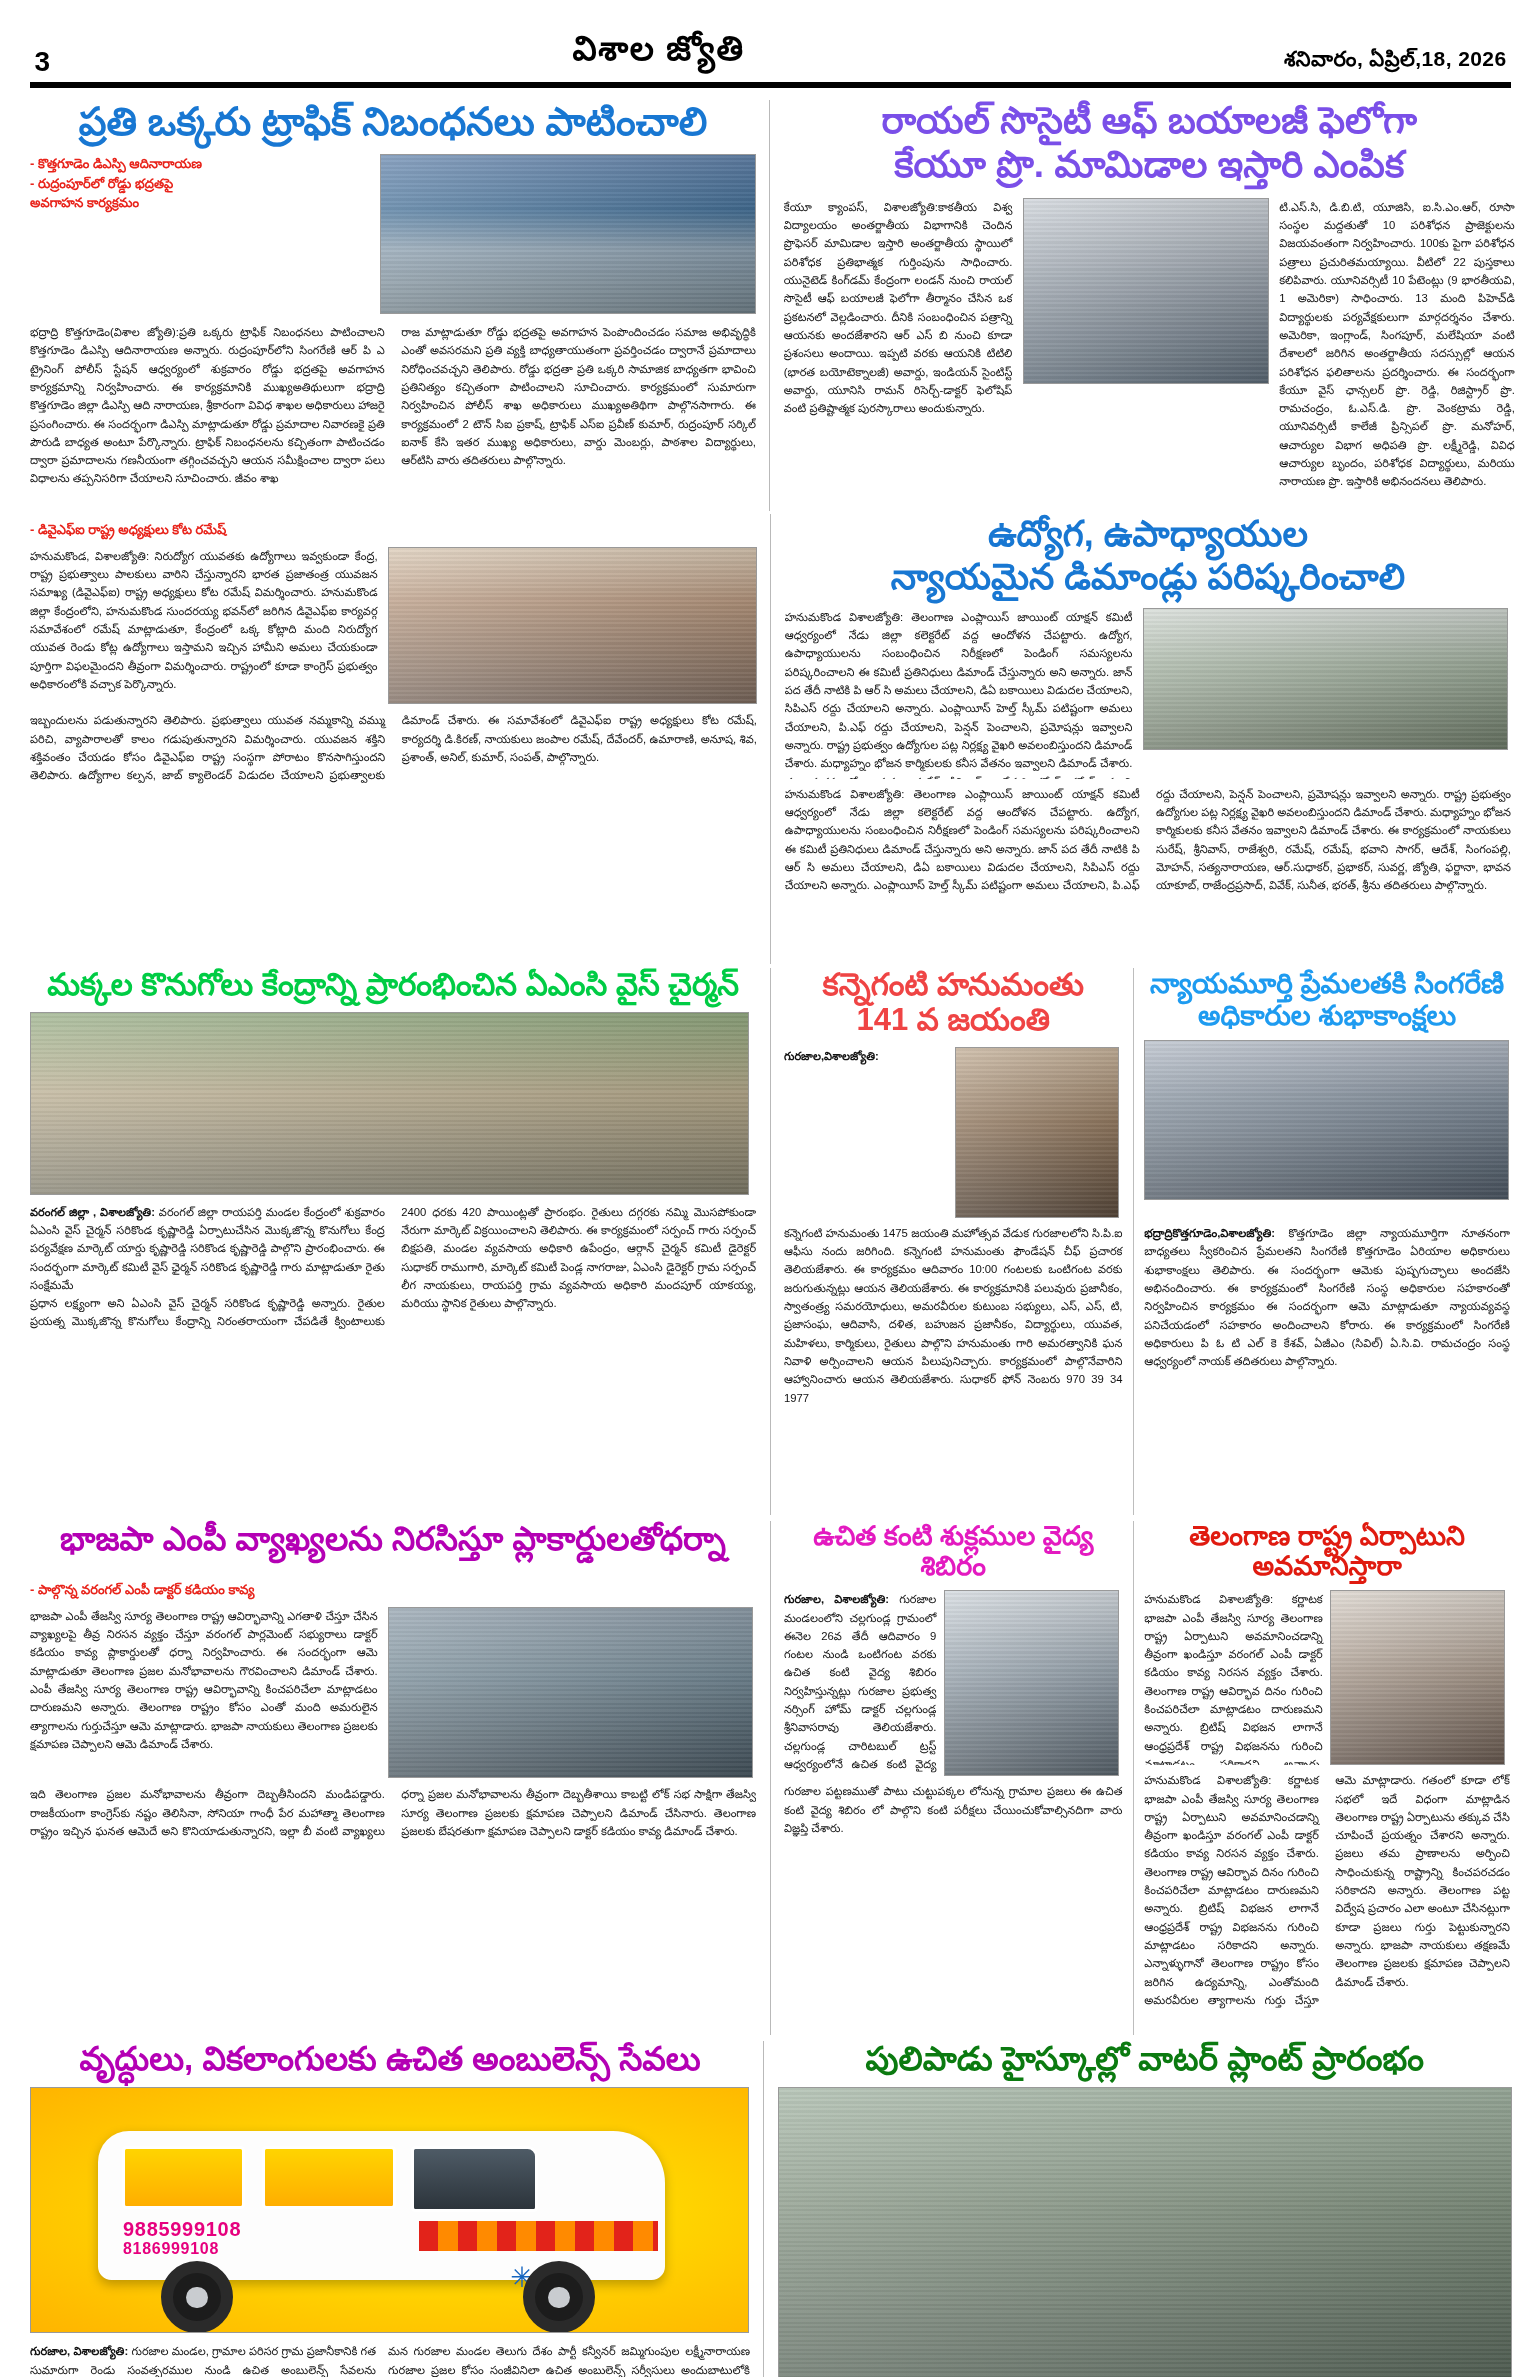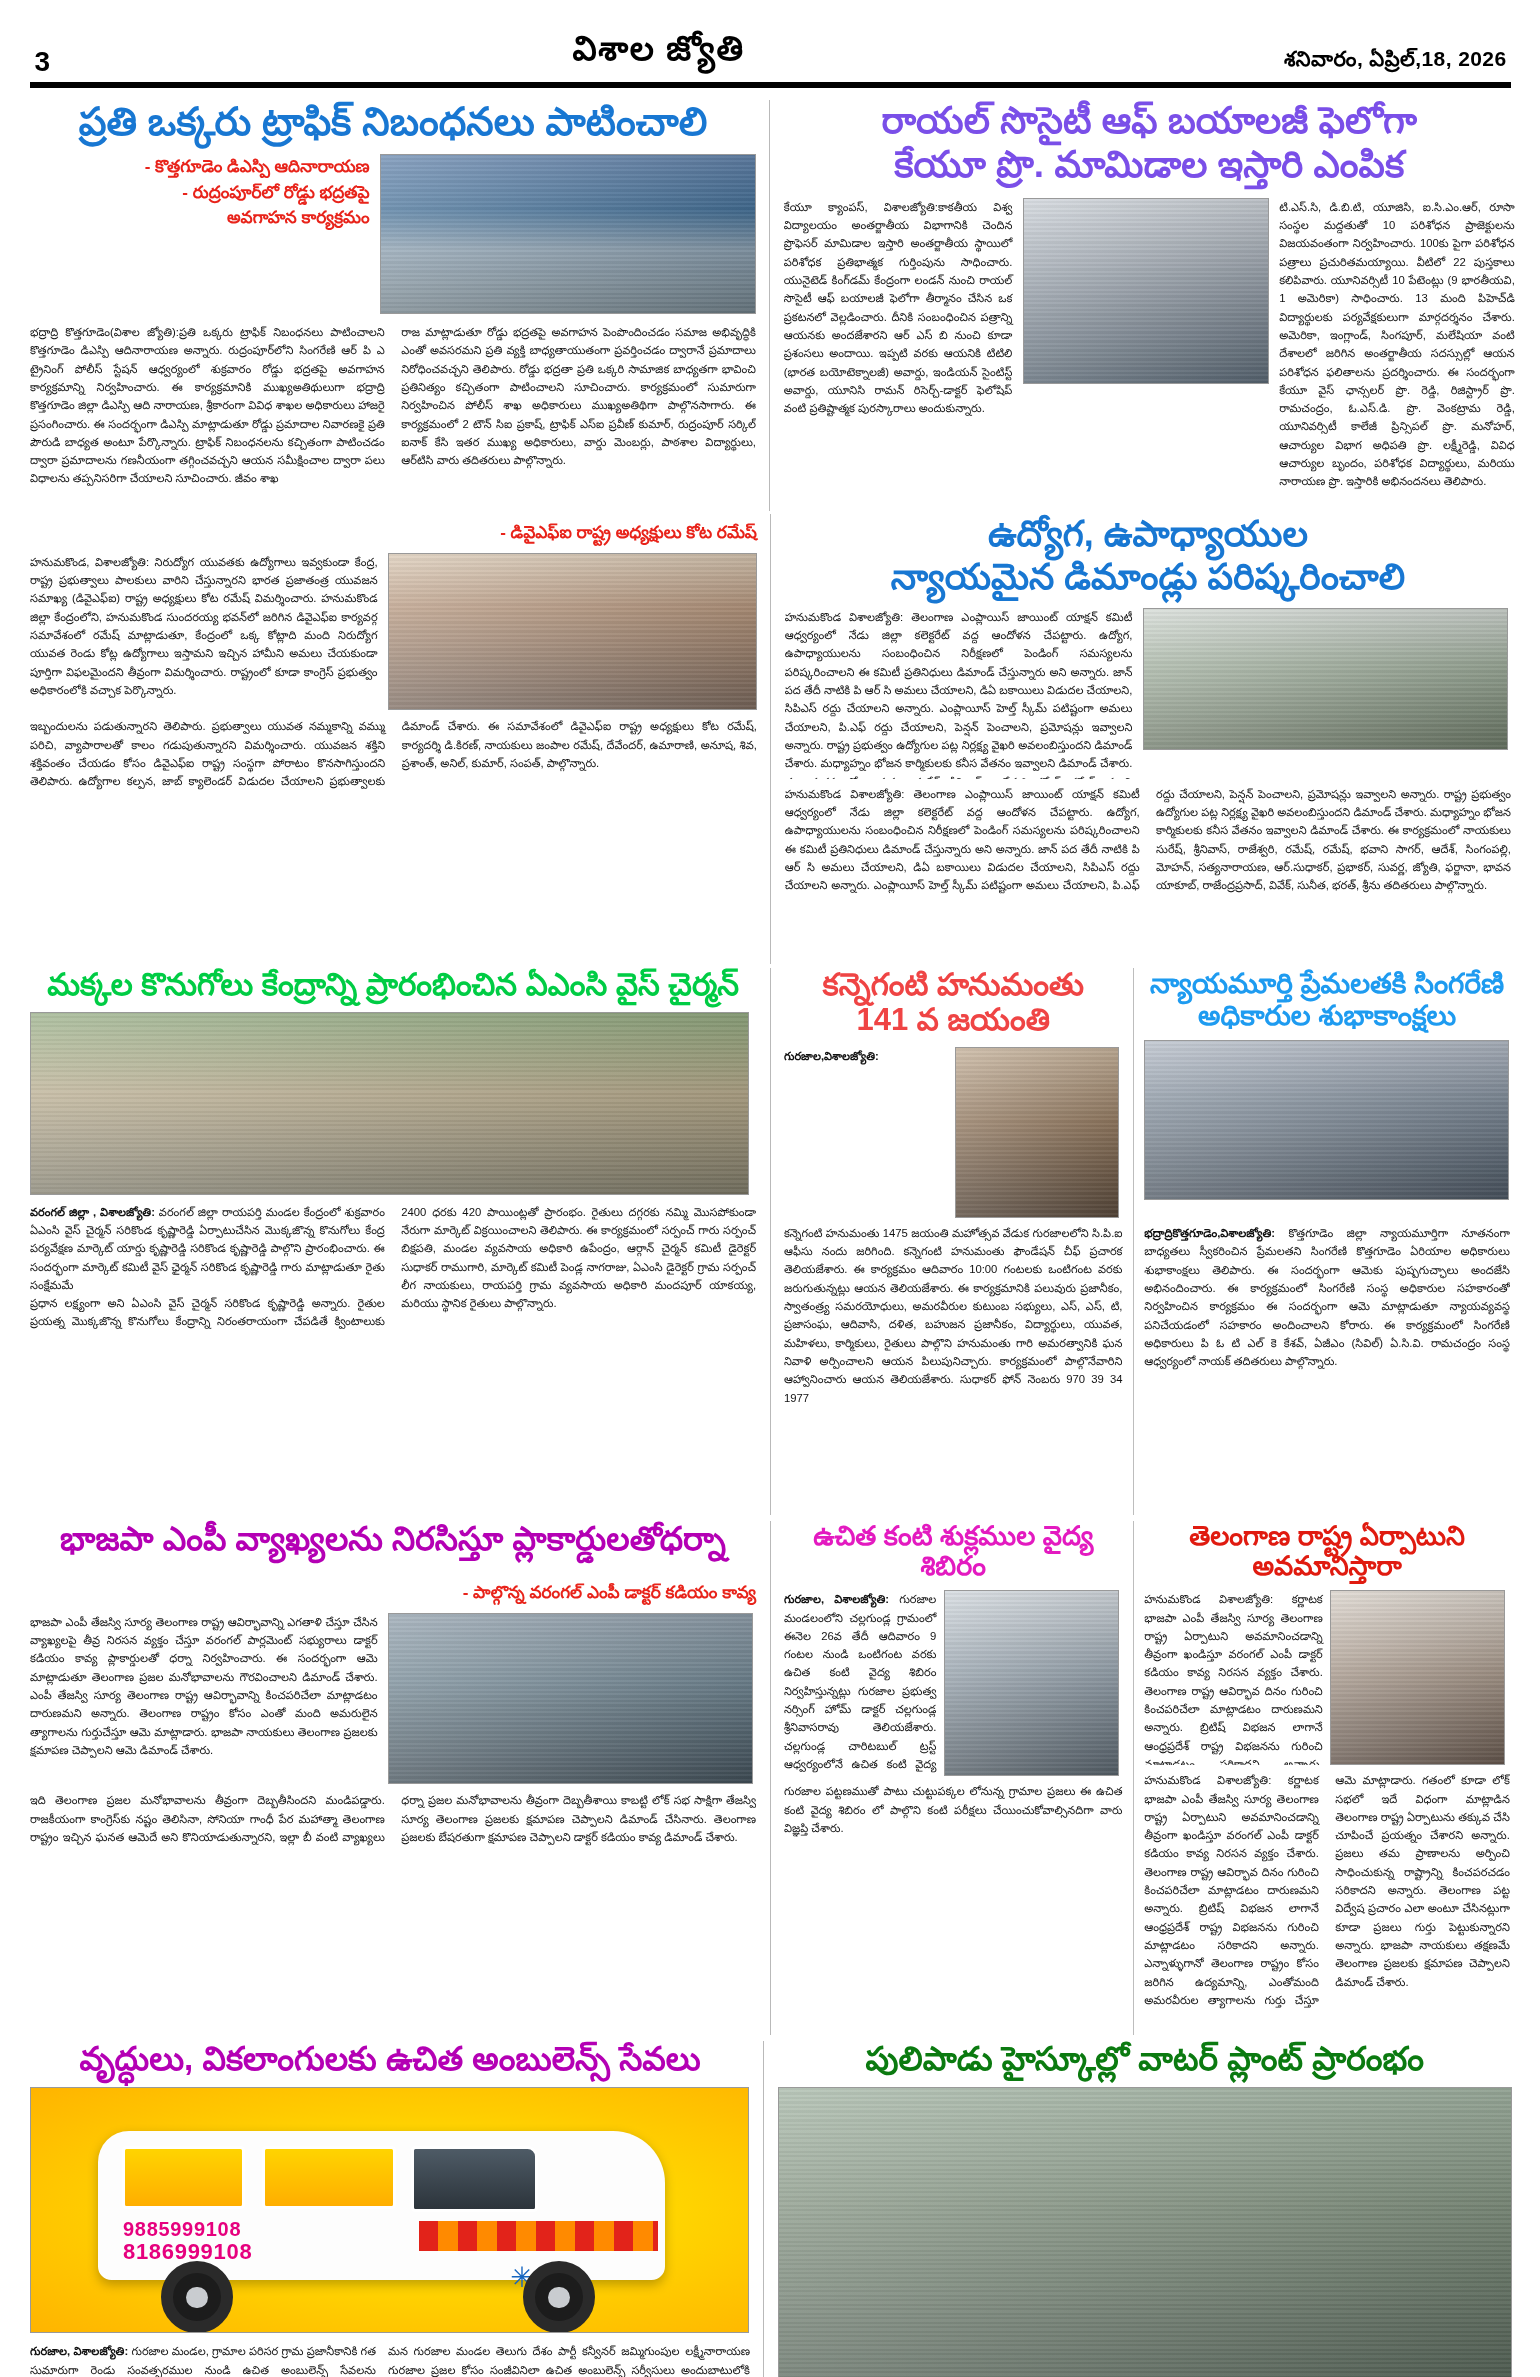--- a/index.html
+++ b/index.html
@@ -29,21 +29,21 @@
   .hl-blue { color:#1877d2; }
   .hl-purple { color:#7a4fe8; }
   .hl-green { color:#00cc44; }
   .hl-dgreen { color:#0b7a10; }
   .hl-magenta { color:#b400b4; }
   .hl-pink { color:#e31ac0; }
   .hl-blue2 { color:#ef4444; }
   .hl-red { color:#e01b10; }
   .hl-skyblue { color:#1e9bf0; }
 
-  .sub { text-align:right; color:#e8231a; font-weight:bold; font-size:17px; line-height:1.5; }
+  .sub { text-align:left; color:#e8231a; font-weight:bold; font-size:13px; line-height:1.5; }
 
   .body-txt {
     font-size:11.3px; line-height:1.62; text-align:justify;
     color:#111; hyphens:auto; word-break:break-word;
   }
   .body-txt b { font-weight:bold; }
 
   .twocol { column-count:2; column-gap:16.4px; }
 
   .photo { background:#cfcfcf; position:relative; overflow:hidden; border:0.7px solid #999; }
@@ -226,21 +226,21 @@
                   background:radial-gradient(ellipse at 55% 50%, #ffe23a 0%, #ffd400 45%, #ffb400 100%);">
 
         <div style="position:absolute; left:67px; top:43px; width:567px; height:149px; background:#fdfdfd;
                     border-radius:31px 52px 13.4px 13.4px; box-shadow:0 4.5px 10.4px rgba(0,0,0,.25);"></div>
 
         <div style="position:absolute; left:91px; top:58px; width:123px; height:63px; background:linear-gradient(180deg,#ffd400,#ffae00); border:3px solid #fff; border-radius:4.5px;"></div>
         <div style="position:absolute; left:231px; top:58px; width:134px; height:63px; background:linear-gradient(180deg,#ffd400,#ffae00); border:3px solid #fff; border-radius:4.5px;"></div>
         <div style="position:absolute; left:380px; top:58px; width:127px; height:66px; background:linear-gradient(180deg,#4e5b66,#2c343b); border:3px solid #fff; border-radius:4.5px 10.4px 4.5px 4.5px;"></div>
 
         <div style="position:absolute; left:92px; top:131px; color:#e6007e; font-weight:bold; font-size:20px; line-height:1.08; letter-spacing:0.7px;">9885999108</div>
-        <div style="position:absolute; left:92px; top:152px; color:#e6007e; font-weight:bold; font-size:22px; line-height:1.08; letter-spacing:0.7px;">8186999108</div>
+        <div style="position:absolute; left:92px; top:152px; color:#e6007e; font-weight:bold; font-size:16px; line-height:1.08; letter-spacing:0.7px;">8186999108</div>
 
         <div style="position:absolute; left:388px; top:133px; width:239px; height:30px;
                     background:repeating-linear-gradient(90deg,#e2231a 0 19.4px,#ff8a00 19.4px 39px);"></div>
 
         <div style="position:absolute; left:477px; top:176px; width:28px; height:28px; color:#1565c0; font-size:28px; line-height:28px; text-align:center;">✳</div>
 
         <div style="position:absolute; left:130px; top:173px; width:72px; height:72px; border-radius:50%; background:#1c1c1c; border:12px solid #2a2a2a;">
           <div style="position:absolute; inset:13.4px; border-radius:50%; background:#c9ccd0;"></div>
         </div>
         <div style="position:absolute; left:492px; top:173px; width:72px; height:72px; border-radius:50%; background:#1c1c1c; border:12px solid #2a2a2a;">

